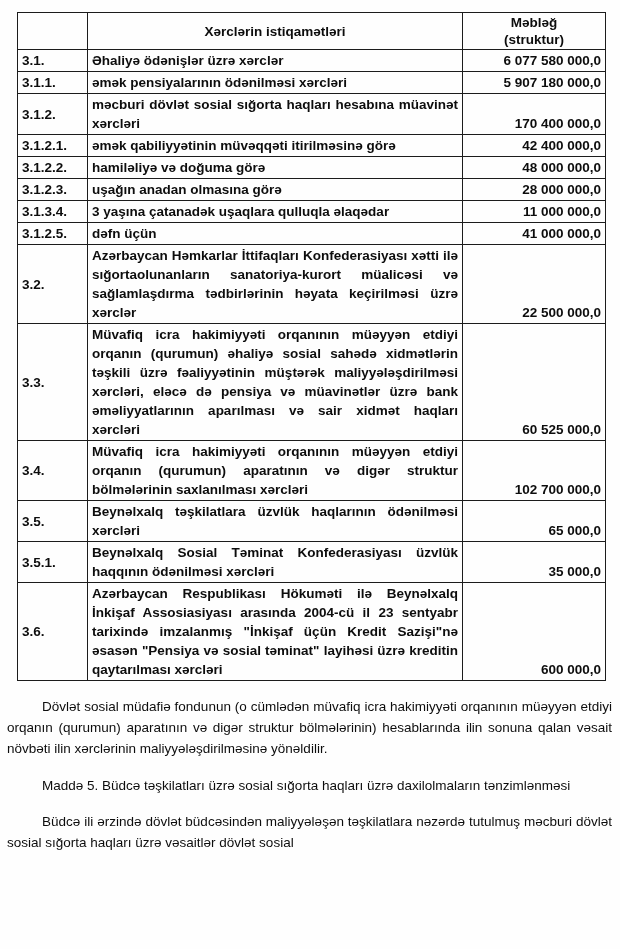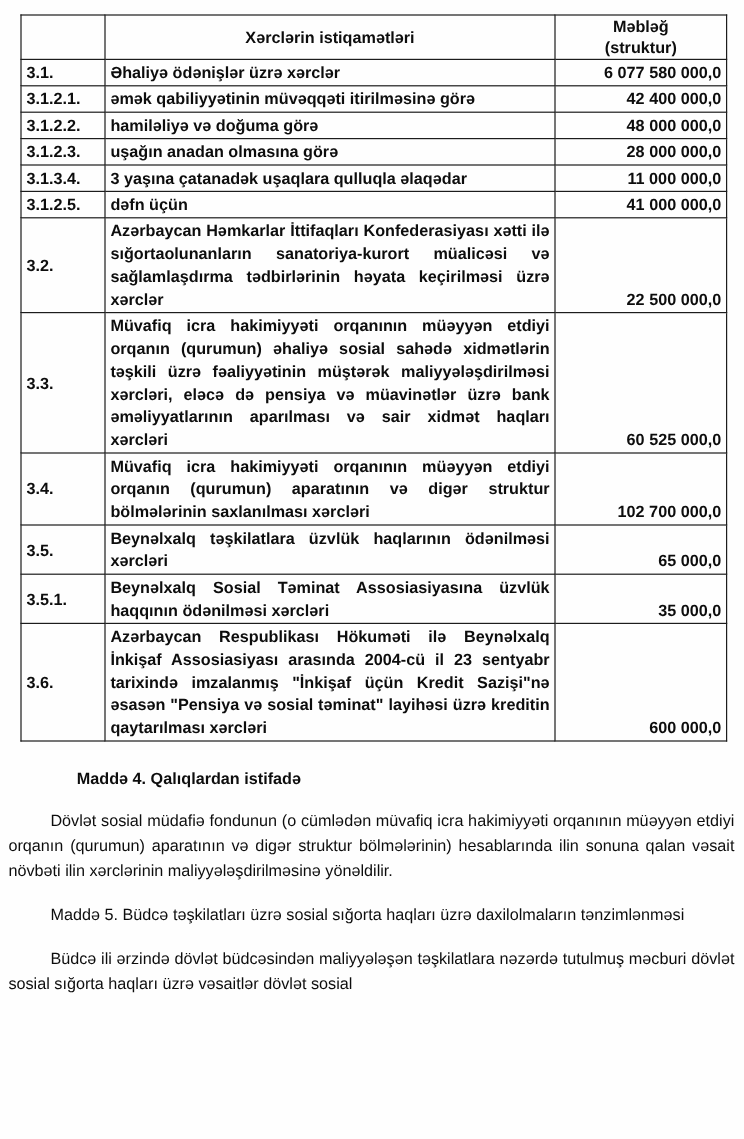--- a/index.html
+++ b/index.html
@@ -90,20 +90,30 @@
         </th>
       </tr>
     </thead>
     <tbody>
       <tr>
         <td class="num">3.1.</td>
         <td class="desc">Əhaliyə ödənişlər üzrə xərclər</td>
         <td class="amt">6 077 580 000,0</td>
       </tr>
       <tr>
+        <td class="num">3.1.1.</td>
+        <td class="desc">əmək pensiyalarının ödənilməsi xərcləri</td>
+        <td class="amt">5 907 180 000,0</td>
+      </tr>
+      <tr>
+        <td class="num">3.1.2.</td>
+        <td class="desc">məcburi dövlət sosial sığorta haqları hesabına müavinət xərcləri</td>
+        <td class="amt">170 400 000,0</td>
+      </tr>
+      <tr>
         <td class="num">3.1.2.1.</td>
         <td class="desc">əmək qabiliyyətinin müvəqqəti itirilməsinə görə</td>
         <td class="amt">42 400 000,0</td>
       </tr>
       <tr>
         <td class="num">3.1.2.2.</td>
         <td class="desc">hamiləliyə və doğuma görə</td>
         <td class="amt">48 000 000,0</td>
       </tr>
       <tr>
@@ -136,32 +146,31 @@
         <td class="desc">Müvafiq icra hakimiyyəti orqanının müəyyən etdiyi orqanın (qurumun) aparatının və digər struktur bölmələrinin saxlanılması xərcləri</td>
         <td class="amt">102 700 000,0</td>
       </tr>
       <tr>
         <td class="num">3.5.</td>
         <td class="desc">Beynəlxalq təşkilatlara üzvlük haqlarının ödənilməsi xərcləri</td>
         <td class="amt">65 000,0</td>
       </tr>
       <tr>
         <td class="num">3.5.1.</td>
-        <td class="desc">Beynəlxalq Sosial Təminat Assosiasiyasına üzvlük haqqının ödənilməsi xərcləri</td>
+        <td class="desc">Beynəlxalq Sosial Təminat Konfederasiyası üzvlük haqqının ödənilməsi xərcləri</td>
         <td class="amt">35 000,0</td>
       </tr>
       <tr>
         <td class="num">3.6.</td>
         <td class="desc">Azərbaycan Respublikası Hökuməti ilə Beynəlxalq İnkişaf Assosiasiyası arasında 2004-cü il 23 sentyabr tarixində imzalanmış "İnkişaf üçün Kredit Sazişi"nə əsasən "Pensiya və sosial təminat" layihəsi üzrə kreditin qaytarılması xərcləri</td>
         <td class="amt">600 000,0</td>
       </tr>
     </tbody>
   </table>
 
-  <p class="article-heading">Maddə 4. Qalıqlardan istifadə</p>
 
   <p class="para">Dövlət sosial müdafiə fondunun (o cümlədən müvafiq icra hakimiyyəti orqanının müəyyən etdiyi orqanın (qurumun) aparatının və digər struktur bölmələrinin) hesablarında ilin sonuna qalan vəsait növbəti ilin xərclərinin maliyyələşdirilməsinə yönəldilir.</p>
 
   <p class="para bold-heading">Maddə 5. Büdcə təşkilatları üzrə sosial sığorta haqları üzrə daxilolmaların tənzimlənməsi</p>
 
   <p class="para">Büdcə ili ərzində dövlət büdcəsindən maliyyələşən təşkilatlara nəzərdə tutulmuş məcburi dövlət sosial sığorta haqları üzrə vəsaitlər dövlət sosial</p>
 
 </div>
 
 </body></html>

